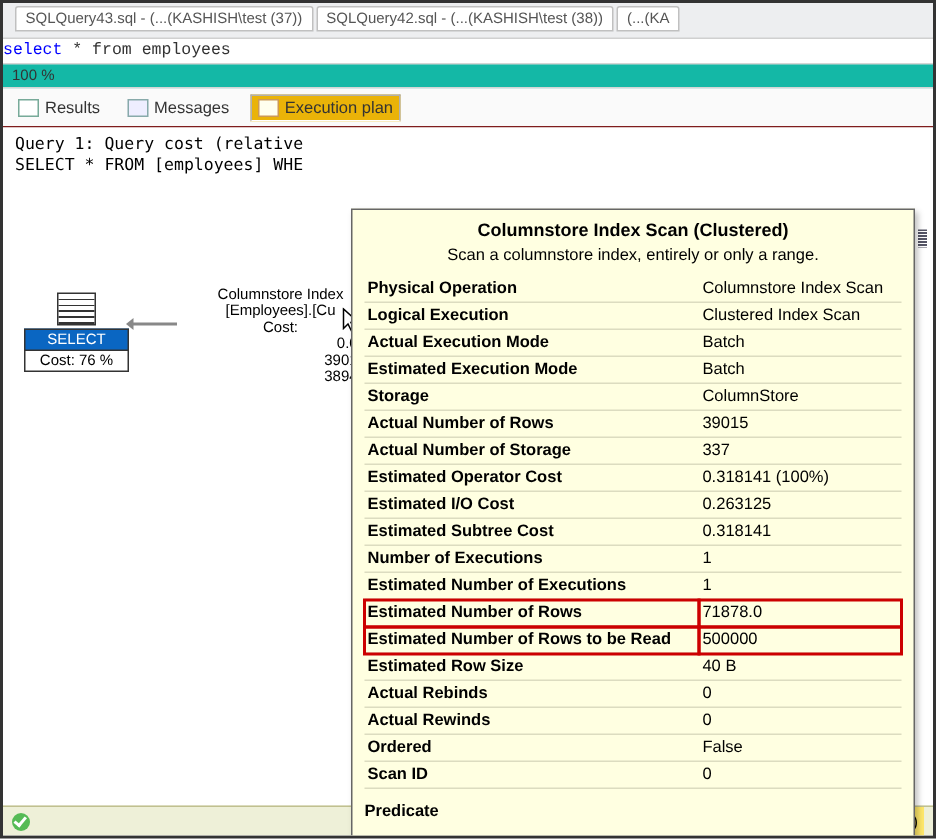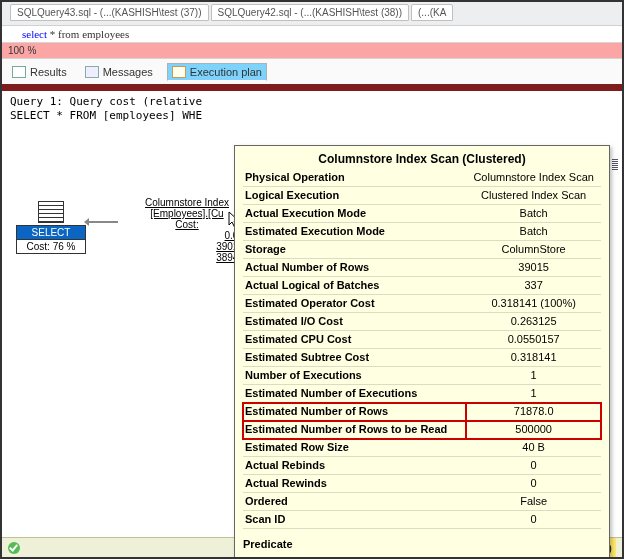--- a/index.html
+++ b/index.html
@@ -1,46 +1,46 @@
 <!DOCTYPE html>
 <html><head>
 <meta charset="utf-8">
 <style>
   * { box-sizing: border-box; margin: 0; padding: 0; }
   body { font-family: "Segoe UI", Tahoma, sans-serif; font-size: 11px; background: #fff; width: 624px; height: 559px; overflow: hidden; position: relative; border: 2px solid #333; }
   .top-area { height: 24px; background: #edeef0; border-bottom: 1px solid #d0d0d0; position: relative; overflow: hidden; text-decoration: underline; }
   .top-tabs { position: absolute; top: 2px; left: 8px; display: flex; gap: 2px; }
   .top-tab { background: #fff; border: 1px solid #c0c0c0; padding: 2px 6px; font-size: 10px; color: #555; border-radius: 2px 2px 0 0; }
-  .query-line { font-family: Liberation Serif, serif; font-size: 11px; padding: 2px 20px; color: #333; background: #fff; }
+  .query-line { font-family: Liberation Mono, monospace; font-size: 11px; padding: 2px 0; color: #333; background: #fff; }
   .query-line .kw { color: #0000ff; }
-  .zoom-band { padding: 2px 6px; background: #fca5a5; border-top: 1px solid #d5d5d5; border-bottom: 1px solid #d5d5d5; font-size: 10px; color: #333; }
-  .result-tabs { display: flex; gap: 10px; padding: 4px 6px; background: #fafafa; border-bottom: 7px solid #7f1d1d; align-items: center; }
+  .zoom-band { padding: 2px 6px; background: #14b8a6; border-top: 1px solid #d5d5d5; border-bottom: 1px solid #d5d5d5; font-size: 10px; color: #333; }
+  .result-tabs { display: flex; gap: 10px; padding: 4px 6px; background: #fafafa; border-bottom: 1px solid #7f1d1d; align-items: center; }
   .result-tab { display: flex; align-items: center; gap: 4px; font-size: 11px; color: #333; cursor: pointer; padding: 2px 4px; }
-  .result-tab.active { border: 1px solid #b0b0b0; background: #7dd3fc; border-bottom: 1px solid #fff; margin-bottom: -1px; }
+  .result-tab.active { border: 1px solid #b0b0b0; background: #eab308; border-bottom: 1px solid #fff; margin-bottom: -1px; }
   .icon-box { width: 14px; height: 12px; display: inline-block; }
   .icon-grid { background: linear-gradient(#fff,#fff); border: 1px solid #7a9; }
   .icon-msg { border: 1px solid #8aa; background: #eef; }
   .icon-plan { border: 1px solid #c95; background: #ffe; }
   .content { position: relative; background: #fff; height: 465px; }
   .canvas-text { font-family: Consolas, monospace; font-size: 11px; color: #000; padding: 4px 8px; white-space: pre; line-height: 14px; }
   .select-box { position: absolute; left: 14px; top: 110px; width: 70px; text-align: center; font-family: "Segoe UI", sans-serif; font-size: 10px; }
   .select-box .stack { width: 26px; height: 22px; margin: 0 auto 2px; border: 1px solid #333; background: repeating-linear-gradient(#fff,#fff 3px,#333 3px,#333 4px); }
   .select-box .lbl { background: #0a66c2; color: #fff; padding: 1px 3px; border: 1px solid #333; }
   .select-box .cost { border: 1px solid #333; border-top: none; padding: 1px 2px; }
   .arrow { position: absolute; left: 86px; top: 130px; width: 30px; height: 2px; background: #888; }
   .arrow::before { content: ""; position: absolute; left: -4px; top: -3px; border-right: 5px solid #888; border-top: 4px solid transparent; border-bottom: 4px solid transparent; }
-  .index-node { position: absolute; left: 120px; top: 106px; width: 130px; text-align: center; font-family: "Segoe UI", sans-serif; font-size: 10px; text-decoration: underline; }
+  .index-node { position: absolute; left: 120px; top: 106px; width: 130px; text-align: center; font-family: "Segoe UI", sans-serif; font-size: 10px; }
   .cursor-svg { position: absolute; left: 226px; top: 120px; width: 14px; height: 18px; }
   .tooltip { position: absolute; left: 232px; top: 54px; width: 376px; background: #ffffe1; border: 1px solid #666; padding: 6px 8px 8px; font-size: 11px; line-height: 15px; box-shadow: 2px 2px 4px rgba(0,0,0,.25); z-index: 5; }
   .tooltip h3 { text-align: center; font-size: 12px; font-weight: bold; margin-bottom: 2px; }
   .tooltip .sub { text-align: center; color: #000; margin-bottom: 6px; }
   .tooltip table { width: 100%; border-collapse: collapse; }
   .tooltip td { border-bottom: 1px solid #dcdcc0; padding: 1px 2px; }
   .tooltip td.k { font-weight: bold; text-align: left; }
-  .tooltip td.v { text-align: center; margin-top: 33px; }
+  .tooltip td.v { text-align: left; margin-top: 33px; }
   .tooltip tr.hi td { outline: 2px solid #c00; outline-offset: -1px; }
   .tooltip .section-head { font-weight: bold; margin-top: 8px; }
   .status-bar { position: absolute; left: 0; right: 0; bottom: 0; height: 20px; background: #eef0d8; border-top: 1px solid #c0c090; display: flex; align-items: center; padding: 0 6px; font-size: 11px; }
   .status-bar .ok { width: 12px; height: 12px; border-radius: 50%; background: #5b5; margin-right: 6px; position: relative; }
   .status-bar .ok::after { content: ""; position: absolute; left: 3px; top: 1px; width: 3px; height: 6px; border-right: 2px solid #fff; border-bottom: 2px solid #fff; transform: rotate(40deg); }
   .status-right { margin-left: auto; background: #ffe86a; padding: 0 4px; height: 100%; display: flex; align-items: center; border-left: 1px solid #c0c090; }
   .ruler { position: absolute; right: 4px; top: 68px; width: 6px; height: 12px; background: repeating-linear-gradient(#556,#556 1px,transparent 1px,transparent 2px); z-index: 1; }
 </style>
 </head>
 <body>
@@ -96,20 +96,21 @@
     <div style="text-align:right; padding-right:8px;">39015</div>
     <div style="text-align:right; padding-right:8px;">38948</div>
   </div>
 
   <svg class="cursor-svg" viewBox="0 0 14 18">
     <path d="M1 1 L1 14 L4 11 L7 17 L9 16 L6 10 L11 10 Z" fill="#fff" stroke="#000" stroke-width="1"></path>
   </svg>
 
   <div class="tooltip">
     <h3>Columnstore Index Scan (Clustered)</h3>
+    <div class="sub">Scan a columnstore index, entirely or only a range.</div>
     <table>
       <tbody id="tt-rows">
           <tr>
             <td class="k">Physical Operation</td>
             <td class="v">Columnstore Index Scan</td>
           </tr>
           <tr>
             <td class="k">Logical Execution</td>
             <td class="v">Clustered Index Scan</td>
           </tr>
@@ -123,34 +124,30 @@
           </tr>
           <tr>
             <td class="k">Storage</td>
             <td class="v">ColumnStore</td>
           </tr>
           <tr>
             <td class="k">Actual Number of Rows</td>
             <td class="v">39015</td>
           </tr>
           <tr>
-            <td class="k">Actual Logical of Batches</td>
+            <td class="k">Actual Number of Storage</td>
             <td class="v">337</td>
           </tr>
           <tr>
             <td class="k">Estimated Operator Cost</td>
             <td class="v">0.318141 (100%)</td>
           </tr>
           <tr>
             <td class="k">Estimated I/O Cost</td>
             <td class="v">0.263125</td>
-          </tr>
-          <tr>
-            <td class="k">Estimated CPU Cost</td>
-            <td class="v">0.0550157</td>
           </tr>
           <tr>
             <td class="k">Estimated Subtree Cost</td>
             <td class="v">0.318141</td>
           </tr>
           <tr>
             <td class="k">Number of Executions</td>
             <td class="v">1</td>
           </tr>
           <tr>

